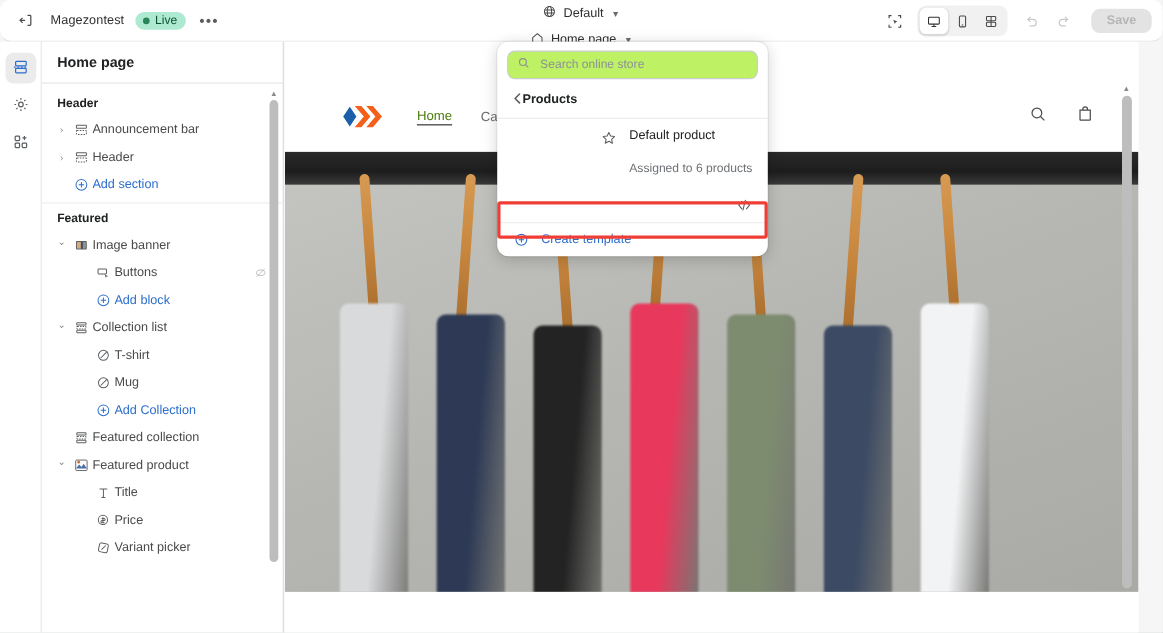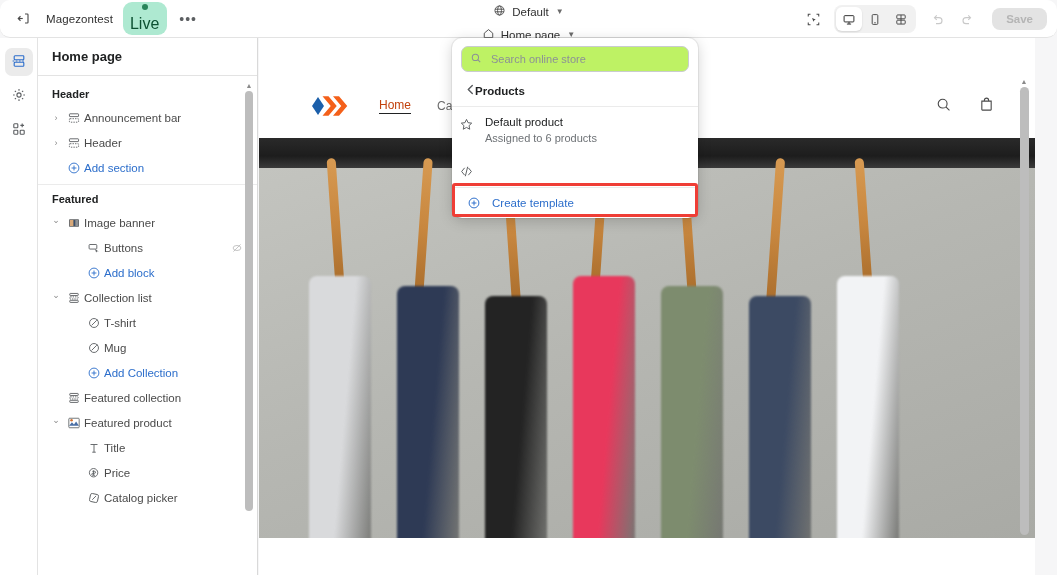--- a/index.html
+++ b/index.html
@@ -22,21 +22,21 @@
   .tb-left { display: flex; align-items: center; gap: 10px; padding-left: 10px; }
   .icon-btn {
     width: 26px; height: 26px; border-radius: 6px;
     display: flex; align-items: center; justify-content: center;
     color: #4a4a4a; cursor: pointer; background: transparent; border: none; padding: 0;
   }
   .store-name { font-size: 11.5px; color: #303030; font-weight: 400; letter-spacing: .1px; }
   .live-badge {
     display: inline-flex; align-items: center; gap: 5px;
     background: #aee9d1; color: #0c5132;
-    border-radius: 9px; padding: 2px 8px 2px 7px; font-size: 16px; font-weight: 500; flex-direction: column;
+    border-radius: 9px; padding: 2px 8px 2px 7px; font-size: 11px; font-weight: 500;
   }
   .live-dot { width: 6px; height: 6px; border-radius: 50%; background: #29845a; display:block; }
   .dots { font-size: 14px; color: #5c5f62; letter-spacing: 1px; line-height: 1; padding: 0 2px; }
 
   .tb-center {
     position: absolute; left: 0; right: 0; top: 0; height: 38px;
     display: flex; align-items: center; gap: 0;
     pointer-events: none;
     flex-direction: column;
   }
@@ -138,21 +138,21 @@
     background: #fff; overflow: hidden;
   }
   .pv-topstrip { height: 36px; background: #fff; }
   .pv-header {
     height: 64px; background: #fff; display: flex; align-items: center;
     padding: 0 24px; position: relative;
   }
   .logo { width: 48px; height: 34px; flex: none; margin-left: 20px; }
   .pv-nav { display: flex; align-items: center; gap: 26px; margin-left: 28px; }
   .pv-nav-item { font-size: 12px; color: #6b6b6b; cursor: pointer; }
-  .pv-nav-item.active { color: #c2410c; border-bottom: 1px solid #202223; padding-bottom: 1px; }
+  .pv-nav-item.active { color: #4d7c0f; border-bottom: 1px solid #202223; padding-bottom: 1px; }
   .pv-actions { margin-left: auto; display: flex; align-items: center; gap: 26px; padding-right: 16px; }
 
   .banner {
     position: relative; height: 400px; width: 100%; overflow: hidden;
     background: #b9bab5;
   }
   .rail-bar {
     position: absolute; left: 0; right: 0; top: 0; height: 30px;
     background: linear-gradient(180deg,#2a2a2a 0%,#1d1d1d 60%,#3a3a3a 100%);
   }
@@ -197,25 +197,25 @@
   }
   .pp-search input::placeholder { color: #8c9196; }
   .pp-head {
     display: flex; align-items: center; gap: 0;
     padding: 5px 14px 9px 14px; font-size: 11.5px; font-weight: 700; color: #202223;
     border-bottom: 1px solid #ebebeb; cursor: pointer;
   }
   .pp-back { color: #5c5f62; font-size: 11px; line-height: 1; }
   .pp-item {
     display: flex; align-items: flex-start; gap: 11px;
-    padding: 8px 14px 8px 7px; cursor: pointer;
+    padding: 8px 14px 8px 26px; cursor: pointer; justify-content: flex-end;
   }
   .pp-item-ico { width: 15px; flex: none; color: #5c5f62; padding-top: 2px; display: flex; justify-content: center; }
   .pp-item-title { font-size: 11.5px; color: #202223; line-height: 15px; }
-  .pp-item-sub { font-size: 11px; color: #6d7175; line-height: 15px; margin-top: 1px; }
+  .pp-item-sub { font-size: 11px; color: #6d7175; line-height: 15px; margin-top: 15px; }
   .pp-create {
     display: flex; align-items: center; gap: 11px;
     padding: 8px 14px; cursor: pointer; border-top: 1px solid #ebebeb;
   }
   .pp-create-label { font-size: 11.5px; color: #2c6ecb; }
   .pp-create-ico { color: #2c6ecb; width: 15px; flex: none; display: flex; justify-content: center; }
   .hl-ring {
     position: absolute; left: 452px; top: 183px; width: 246px; height: 34px;
     border: 3px solid #ef3e36; border-radius: 3px; z-index: 60; pointer-events: none;
     box-sizing: border-box;
@@ -501,21 +501,21 @@
             <span class="sb-label">Price</span>
           </div>
           <div class="sb-row lvl2">
             <span class="sb-twisty"></span>
             <span class="sb-ico">
               <svg width="14" height="14" viewBox="0 0 20 20" fill="none" stroke="currentColor" stroke-width="1.3">
                 <rect x="4.2" y="4.2" width="11.6" height="11.6" rx="2.4" transform="rotate(12 10 10)"></rect>
                 <path d="M7.5 12.5L13 7"></path>
               </svg>
             </span>
-            <span class="sb-label">Catalog picker</span>
+            <span class="sb-label">Variant picker</span>
           </div>
         </div>
       <div class="sb-scrollbar">
         <span class="sb-arrow">▲</span>
         <div class="sb-thumb"></div>
       </div>
     </div>
   </div>
 
   <div class="preview">

